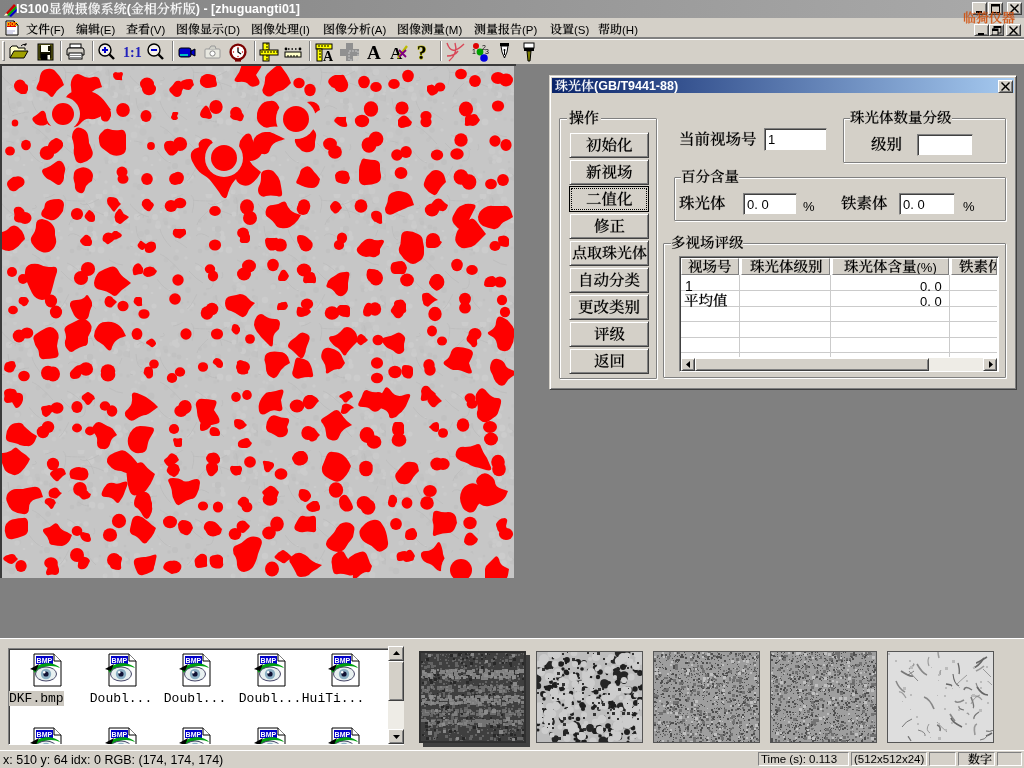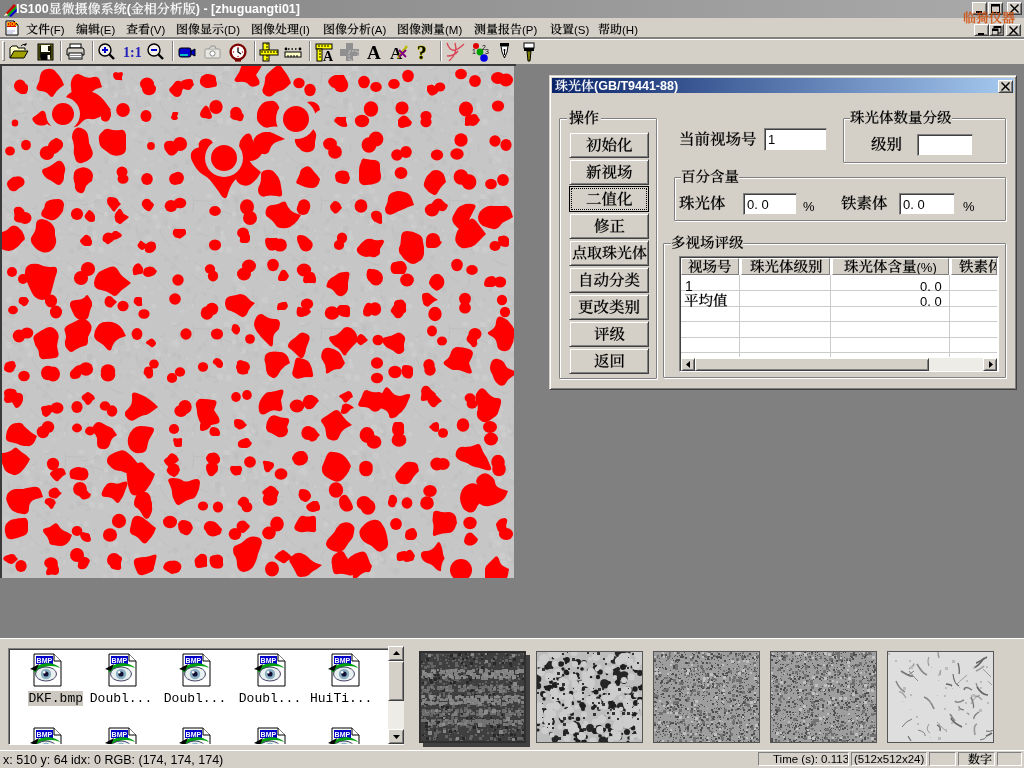--- a/index.html
+++ b/index.html
@@ -1283,21 +1283,21 @@
 <path d="M26 1 L26 8 L33 8" fill="#fff" stroke="#000"></path>
 <rect x="8" y="3" width="17" height="8" fill="#0000c8"></rect>
 <text x="8.6" y="10" font-family="Liberation Sans" font-weight="bold" font-size="7px" fill="#fff">BMP</text>
 <path d="M5 17 C12 8 27 9 32 15 C24 11 14 13 7 20 Z" fill="#00a010"></path>
 <path d="M2 16 L11 11 L8 18 Z" fill="#000"></path>
 <ellipse cx="18" cy="21" rx="10.5" ry="7" fill="#e8f0f0" stroke="#446"></ellipse>
 <circle cx="18" cy="21" r="5.2" fill="#8cb0c4"></circle>
       <circle cx="18" cy="21" r="2.6" fill="#113"></circle>
 <circle cx="16.2" cy="19.2" r="1.2" fill="#fff"></circle>
 </svg></div>
-<div class="abs" style="left:9px;top:688px;width:74px;text-align:right"><span style="font-family:'Liberation Mono';font-size:13px;background:#ccc8c0;">DKF.bmp</span></div>
+<div class="abs" style="left:9px;top:688px;width:74px;text-align:left"><span style="font-family:'Liberation Mono';font-size:13px;background:#ccc8c0;">DKF.bmp</span></div>
 <div class="abs" style="left:28px;top:727px;width:36px;height:17px;overflow:hidden"><svg width="36" height="34" viewBox="0 0 36 34">
 <path d="M6 1 H26 L33 8 V33 H6 Z" fill="#fff" stroke="#000"></path>
 <path d="M26 1 L26 8 L33 8" fill="#fff" stroke="#000"></path>
 <rect x="8" y="3" width="17" height="8" fill="#0000c8"></rect>
 <text x="8.6" y="10" font-family="Liberation Sans" font-weight="bold" font-size="7px" fill="#fff">BMP</text>
 <path d="M5 17 C12 8 27 9 32 15 C24 11 14 13 7 20 Z" fill="#00a010"></path>
 <path d="M2 16 L11 11 L8 18 Z" fill="#000"></path>
 <ellipse cx="18" cy="21" rx="10.5" ry="7" fill="#e8f0f0" stroke="#446"></ellipse>
 <circle cx="18" cy="21" r="5.2" fill="#8cb0c4"></circle>
       <circle cx="18" cy="21" r="2.6" fill="#113"></circle>
@@ -1383,21 +1383,21 @@
 <path d="M26 1 L26 8 L33 8" fill="#fff" stroke="#000"></path>
 <rect x="8" y="3" width="17" height="8" fill="#0000c8"></rect>
 <text x="8.6" y="10" font-family="Liberation Sans" font-weight="bold" font-size="7px" fill="#fff">BMP</text>
 <path d="M5 17 C12 8 27 9 32 15 C24 11 14 13 7 20 Z" fill="#00a010"></path>
 <path d="M2 16 L11 11 L8 18 Z" fill="#000"></path>
 <ellipse cx="18" cy="21" rx="10.5" ry="7" fill="#e8f0f0" stroke="#446"></ellipse>
 <circle cx="18" cy="21" r="5.2" fill="#8cb0c4"></circle>
       <circle cx="18" cy="21" r="2.6" fill="#113"></circle>
 <circle cx="16.2" cy="19.2" r="1.2" fill="#fff"></circle>
 </svg></div>
-<div class="abs" style="left:310px;top:688px;width:74px;"><span style="font-family:'Liberation Mono';font-size:13px;">HuiTi...</span></div>
+<div class="abs" style="left:296px;top:688px;width:74px;text-align:center"><span style="font-family:'Liberation Mono';font-size:13px;">HuiTi...</span></div>
 <div class="abs" style="left:326px;top:727px;width:36px;height:17px;overflow:hidden"><svg width="36" height="34" viewBox="0 0 36 34">
 <path d="M6 1 H26 L33 8 V33 H6 Z" fill="#fff" stroke="#000"></path>
 <path d="M26 1 L26 8 L33 8" fill="#fff" stroke="#000"></path>
 <rect x="8" y="3" width="17" height="8" fill="#0000c8"></rect>
 <text x="8.6" y="10" font-family="Liberation Sans" font-weight="bold" font-size="7px" fill="#fff">BMP</text>
 <path d="M5 17 C12 8 27 9 32 15 C24 11 14 13 7 20 Z" fill="#00a010"></path>
 <path d="M2 16 L11 11 L8 18 Z" fill="#000"></path>
 <ellipse cx="18" cy="21" rx="10.5" ry="7" fill="#e8f0f0" stroke="#446"></ellipse>
 <circle cx="18" cy="21" r="5.2" fill="#8cb0c4"></circle>
       <circle cx="18" cy="21" r="2.6" fill="#113"></circle>
@@ -1851,21 +1851,21 @@
       <path d="M68 33 Q72 29 79 23" stroke="#888" stroke-width="0.8" fill="none"></path>
       <path d="M100 43 Q94 43 89 35" stroke="#666" stroke-width="1.6" fill="none"></path>
       <path d="M76 48 Q69 52 67 49" stroke="#888" stroke-width="1.6" fill="none"></path>
       <path d="M21 19 Q25 24 30 29" stroke="#888" stroke-width="1.0" fill="none"></path>
       <path d="M21 86 Q19 82 23 89" stroke="#777" stroke-width="1.3" fill="none"></path>
       <path d="M51 6 Q49 -2 51 -3" stroke="#999" stroke-width="1.5" fill="none"></path>
       <path d="M0 1h2v2h-2zM7 8h2v2h-2zM21 8h2v2h-2zM64 8h3v3h-3zM22 14h3v3h-3zM43 15h1v1h-1zM57 15h3v3h-3zM85 15h2v2h-2zM98 14h2v2h-2zM50 22h2v2h-2zM50 28h1v1h-1zM78 28h2v2h-2zM92 29h2v2h-2zM15 35h3v3h-3zM57 35h2v2h-2zM64 36h1v1h-1zM71 35h1v1h-1zM92 35h2v2h-2zM22 42h2v2h-2zM49 43h1v1h-1zM56 43h2v2h-2zM84 42h3v3h-3zM14 49h1v1h-1zM77 50h2v2h-2zM99 50h2v2h-2zM22 57h1v1h-1zM56 56h2v2h-2zM70 57h2v2h-2zM91 57h3v3h-3zM28 64h2v2h-2zM29 71h2v2h-2zM50 71h2v2h-2zM63 70h2v2h-2zM77 71h2v2h-2zM57 77h2v2h-2zM42 85h1v1h-1zM50 85h3v3h-3z" fill="#bbb"></path>
     </svg></div>
 <div class="abs" style="left:0;top:750px;width:1024px;height:18px;background:#d4d0c8;border-top:1px solid #fff"></div>
 <div class="abs" style="left:3px;top:753px;font-size:12.5px;color:#000">x: 510 y: 64  idx: 0  RGB: (174, 174, 174)</div>
-<div class="abs" style="left:758px;top:752px;width:91px;height:14px;border:1px solid;border-color:#808080 #fff #fff #808080;font-size:11.5px;padding:0 14px;overflow:hidden;white-space:nowrap">Time (s): 0.113</div>
+<div class="abs" style="left:758px;top:752px;width:91px;height:14px;border:1px solid;border-color:#808080 #fff #fff #808080;font-size:11.5px;padding:0 2px;overflow:hidden;white-space:nowrap">Time (s): 0.113</div>
 <div class="abs" style="left:851px;top:752px;width:76px;height:14px;border:1px solid;border-color:#808080 #fff #fff #808080;font-size:11.5px;padding:0 2px;overflow:hidden;white-space:nowrap">(512x512x24)</div>
 <div class="abs" style="left:929px;top:752px;width:27px;height:14px;border:1px solid;border-color:#808080 #fff #fff #808080;font-size:11.5px;padding:0 2px;overflow:hidden;white-space:nowrap"></div>
 <div class="abs" style="left:958px;top:752px;width:37px;height:14px;border:1px solid;border-color:#808080 #fff #fff #808080;font-size:11.5px;padding:0 2px;overflow:hidden;white-space:nowrap">
     <div style="padding-left:7px"><svg width="24" height="13" viewBox="0 0 24 13" style="overflow:visible">
         <use href="#u6570" x="0.0" y="0" width="12" height="12" fill="#000" stroke="#000" stroke-width="3"></use>
         <use href="#u5B57" x="12.0" y="0" width="12" height="12" fill="#000" stroke="#000" stroke-width="3"></use>
       </svg></div>
   </div>
 <div class="abs" style="left:997px;top:752px;width:25px;height:14px;border:1px solid;border-color:#808080 #fff #fff #808080;font-size:11.5px;padding:0 2px;overflow:hidden;white-space:nowrap"></div>
 <div class="abs" style="left:963px;top:11px;z-index:50;opacity:0.9"><svg width="52" height="14" viewBox="0 0 52 14" style="overflow:visible">

